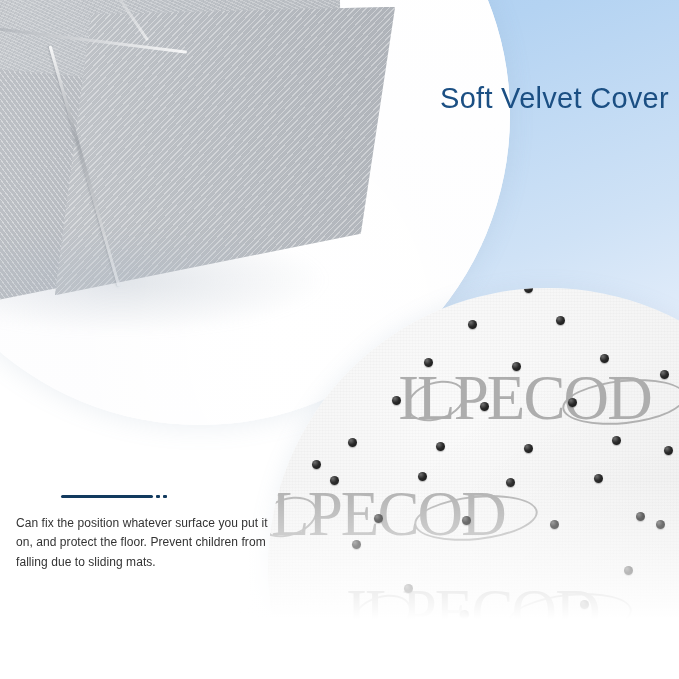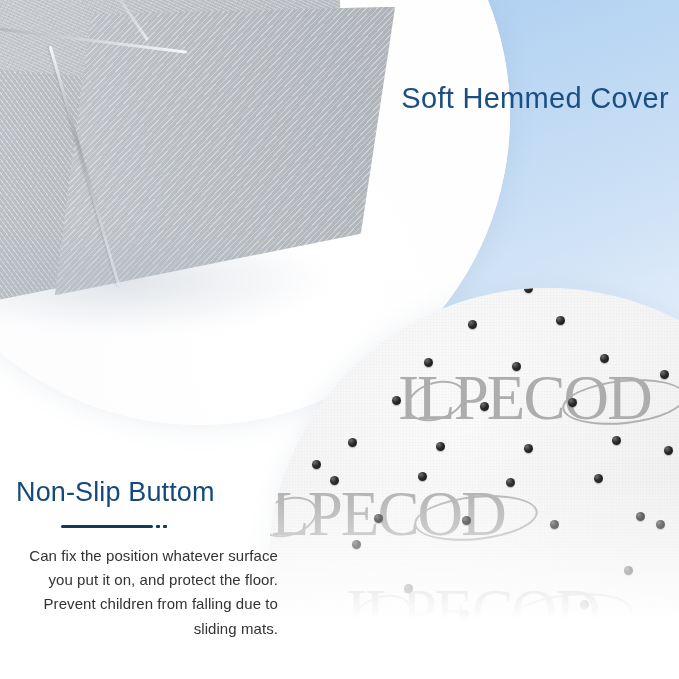--- a/index.html
+++ b/index.html
@@ -253,23 +253,23 @@
   .divider-dot {
     width: 4px;
     height: 3px;
     background: #123a5e;
     margin-left: 3px;
     border-radius: 1px;
   }
   .feature-body {
     margin-top: 16px;
     color: #333333;
-    font-size: 15px;
+    font-size: 12px;
     line-height: 1.62;
-    text-align: right;
+    text-align: left;
     letter-spacing: 0.005em;
   }
 </style>
 </head>
 <body>
 
 <div id="canvas">
 
   <div class="bg-wash-left"></div>
 
@@ -330,25 +330,24 @@
         <span class="dot" style="left: 388px; top: 232px;"></span>
         <span class="dot" style="left: 396px; top: 158px;"></span>
         <span class="dot" style="left: 392px; top: 82px;"></span>
         <span class="dot" style="left: 380px; top: 8px;"></span>
       </div>
   </div>
 
   <div class="bg-wash-bottom"></div>
 
   <div class="heading-tr">
-    <span class="line">Soft Hemmed Cover</span>
+    <span class="line">Soft Velvet Cover</span>
   </div>
 
   <div class="feature-block">
-    <div class="feature-title">Non-Slip Buttom</div>
     <div class="divider-row">
       <span class="divider-line"></span>
       <span class="divider-dot"></span>
       <span class="divider-dot"></span>
     </div>
     <div class="feature-body">Can fix the position whatever surface you put it on, and protect the floor. Prevent children from falling due to sliding mats.</div>
   </div>
 
 </div>
 

